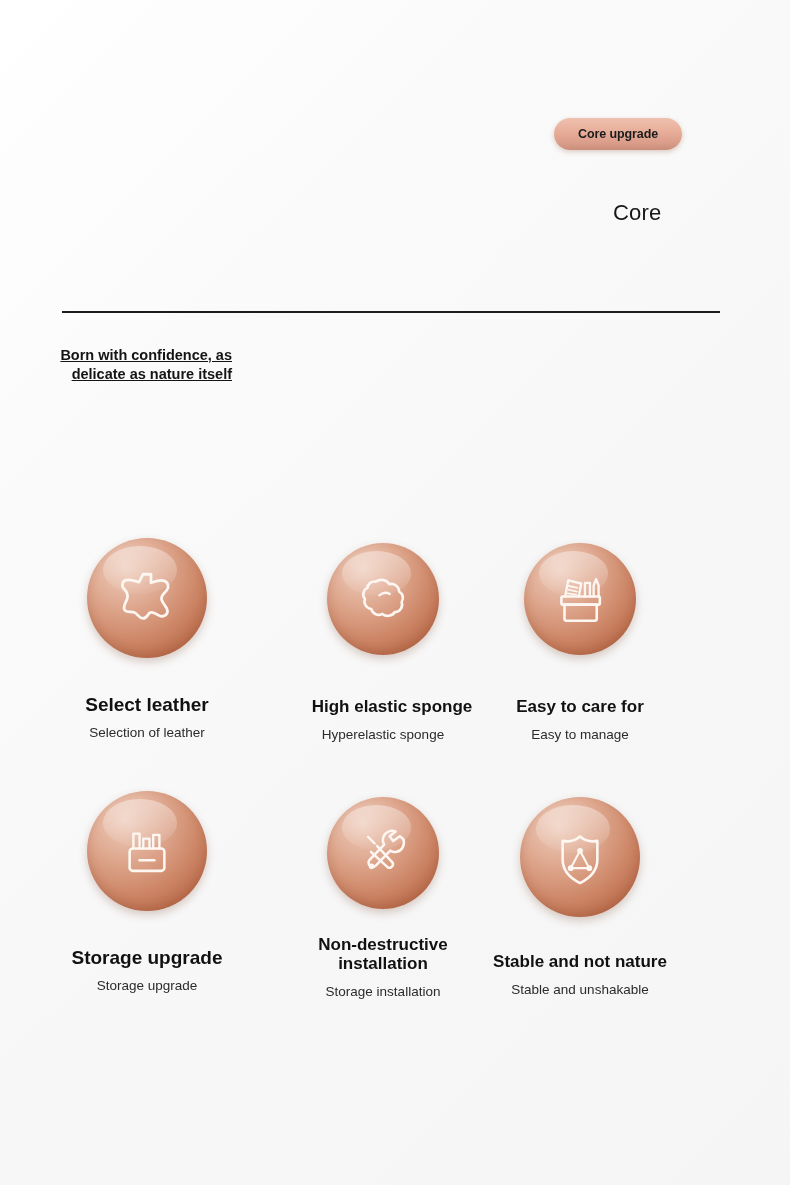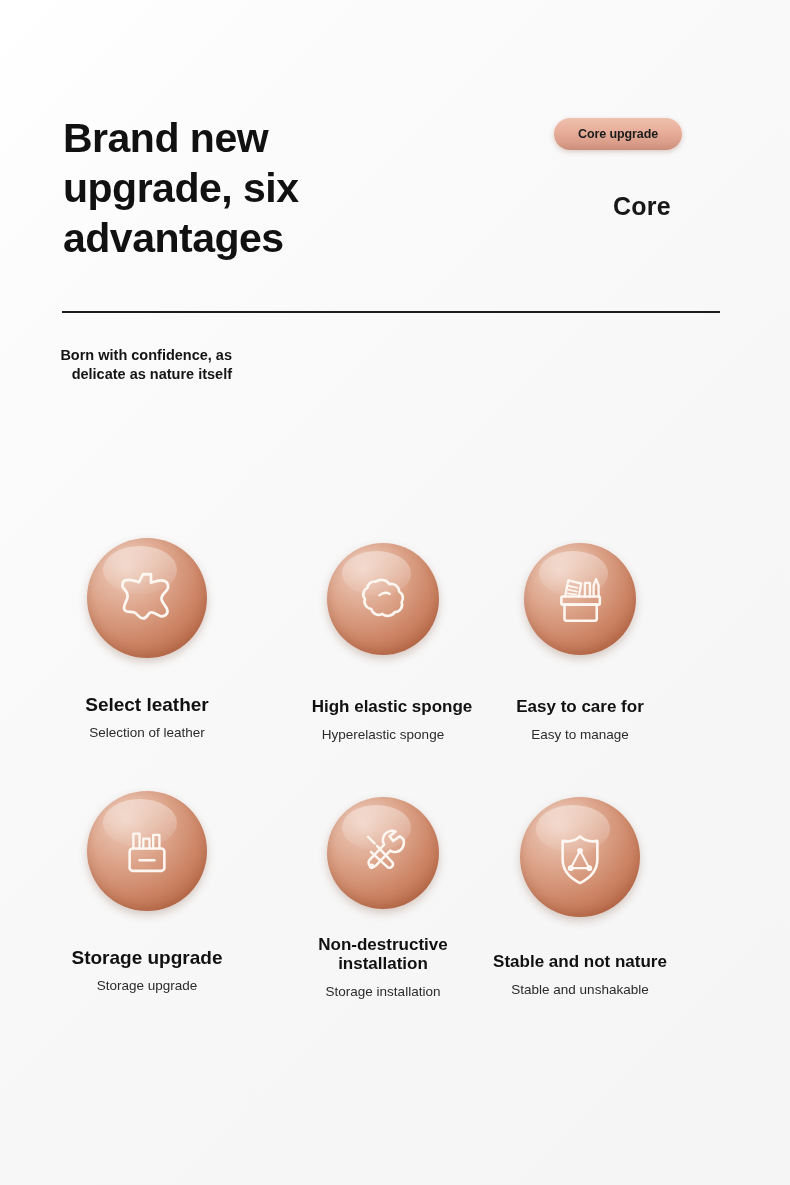--- a/index.html
+++ b/index.html
@@ -54,23 +54,23 @@
   .badge-label {
     font-size: 12.5px;
     font-weight: 700;
     color: #1c1c1c;
     letter-spacing: -0.1px;
   }
 
   .core-word {
     position: absolute;
     left: 613px;
-    top: 192px;
-    font-size: 25px;
-    font-weight: 700;
+    top: 200px;
+    font-size: 22px;
+    font-weight: 400;
     color: #171717;
     letter-spacing: 0.2px;
   }
 
   .divider {
     position: absolute;
     left: 62px;
     top: 311px;
     width: 658px;
     height: 2px;
@@ -80,20 +80,21 @@
   .subtitle {
     position: absolute;
     left: 24px;
     top: 346px;
     width: 208px;
     text-align: right;
     font-size: 14.5px;
     line-height: 19px;
     font-weight: 700;
     color: #141414;
+    text-decoration: underline;
   }
 
   
   .features {
     position: absolute;
     left: 0;
     top: 505px;
     width: 790px;
   }
 
@@ -192,21 +193,20 @@
   .row-2 .cell-1 .feature-title { margin-top: 26px; }
   .row-2 .cell-2 .feature-title { margin-top: 35px; }
 
   .row-2 .feature-sub { margin-top: 11px; }
 </style>
 </head>
 <body>
 
 <div class="header">
 
-  <div class="headline">Brand new upgrade, six advantages</div>
 
   <div class="badge">
     <span class="badge-label">Core upgrade</span>
   </div>
 
   <div class="core-word">Core</div>
 
   <div class="divider"></div>
 
   <div class="subtitle">Born with confidence, as delicate as nature itself</div>

